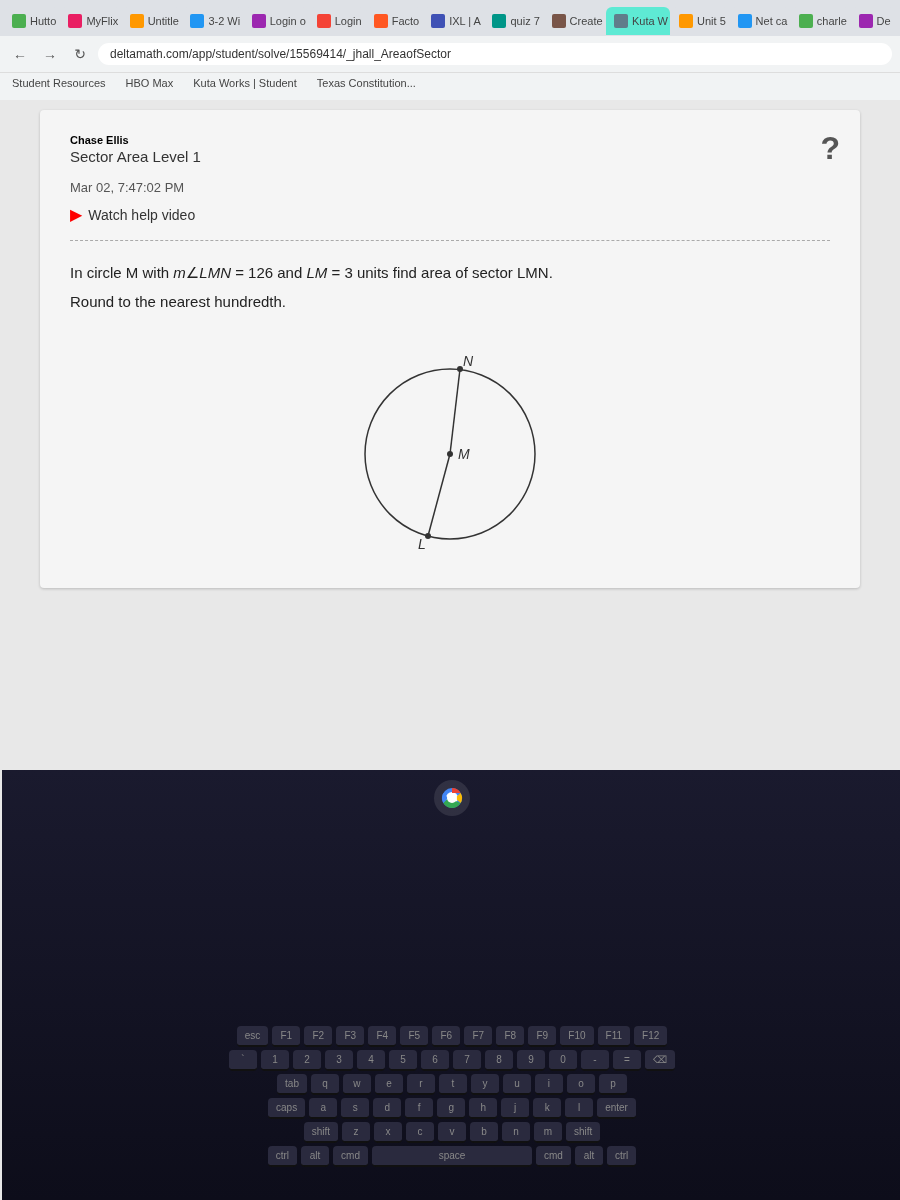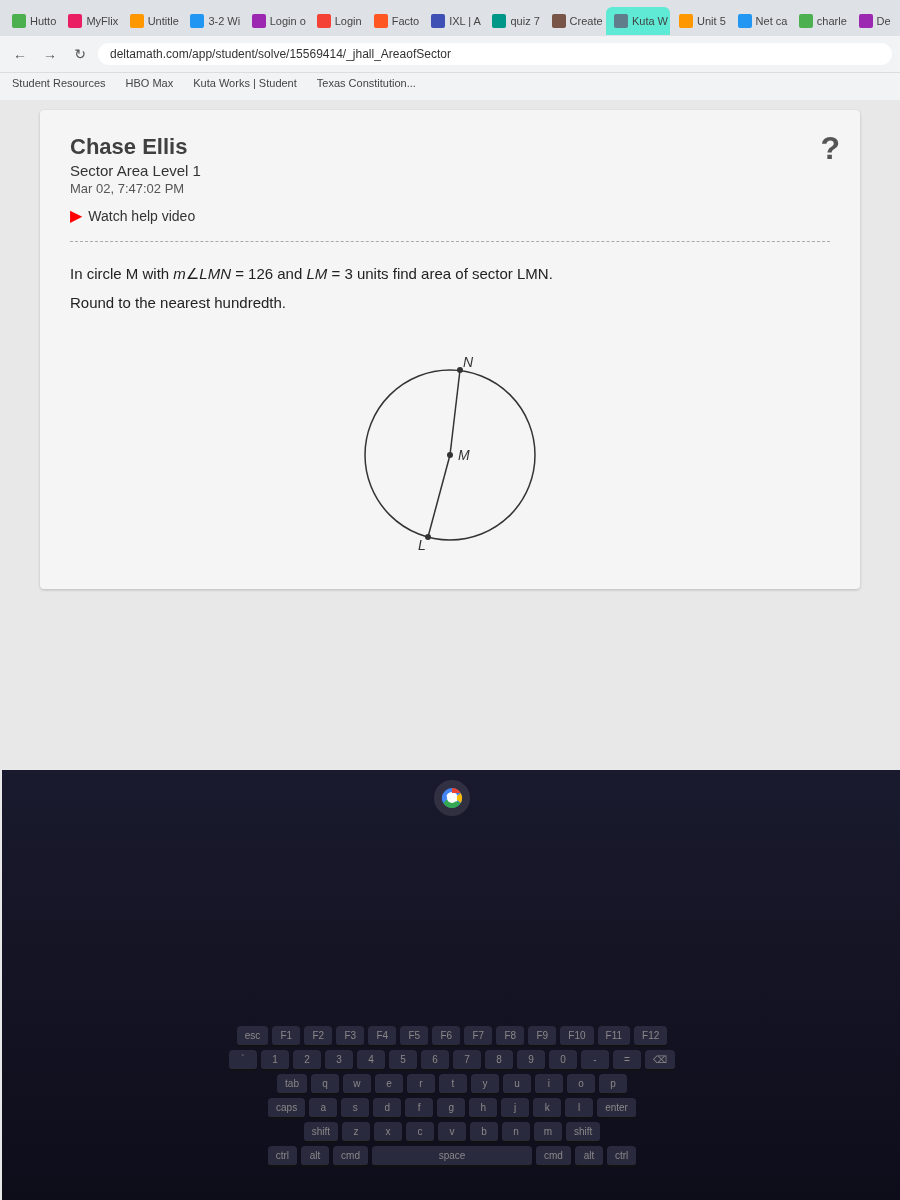--- a/index.html
+++ b/index.html
@@ -124,30 +124,30 @@
       width: 820px;
       margin: 10px auto;
       border-radius: 4px;
       padding: 24px 30px;
       position: relative;
       box-shadow: 0 1px 3px rgba(0,0,0,0.2);
       height: fit-content;
     }
 
     .student-name {
-      font-size: 22px;
+      font-size: 11px;
       font-weight: 600;
-      color: #404040;
+      color: #000000;
       margin-bottom: 2px;
     }
 
     .assignment-title {
       font-size: 15px;
       color: #333;
-      margin-bottom: 2px;
+      margin-bottom: 15px;
     }
 
     .timestamp {
       font-size: 13px;
       color: #555;
       margin-bottom: 10px;
     }
 
     .help-video {
       display: flex;

